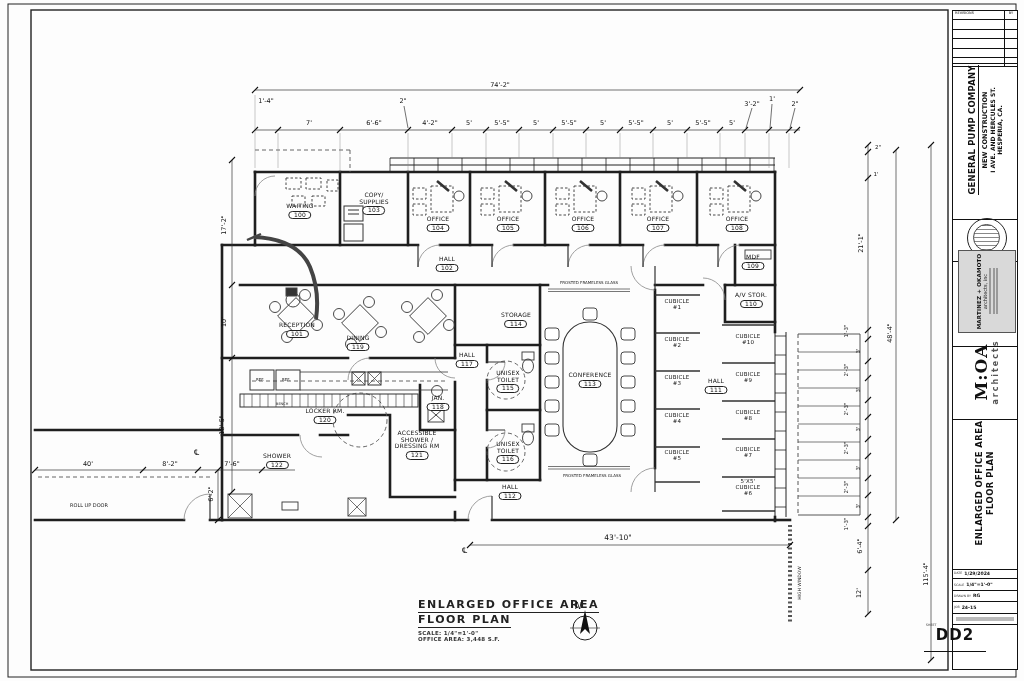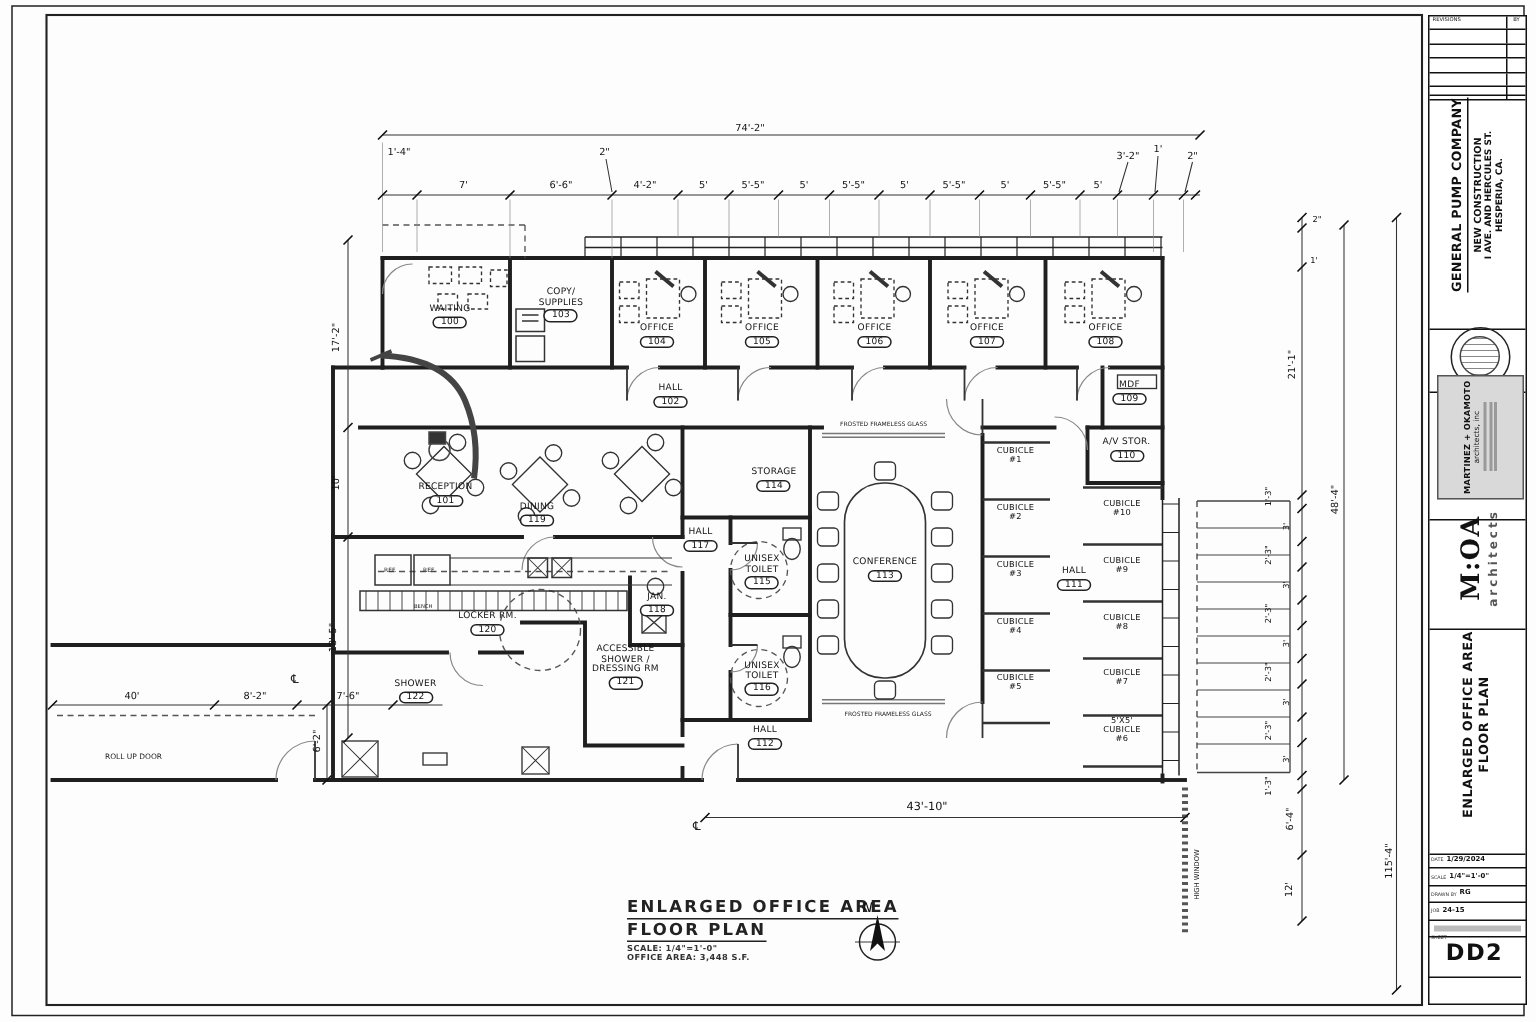--- a/index.html
+++ b/index.html
@@ -471,16 +471,16 @@
     </div>
   <div class="frow">
       <span class="fl">JOB</span>
       <span class="fv">24-15</span>
     </div>
   <div class="frow">
       <div class="greybar"></div>
     </div>
 </div>
 
-<div style="position:absolute;left:952px;top:622px;width:62px;height:30px;border-bottom:1.3px solid #111;box-sizing:border-box">
+<div style="position:absolute;left:924px;top:622px;width:62px;height:30px;border-bottom:1.3px solid #111;box-sizing:border-box">
   <div style="position:absolute;left:2px;top:1px;font-size:3.2px;color:#333">SHEET</div>
   <div class="sheetnum">DD2</div>
 </div>
 
 </body></html>

